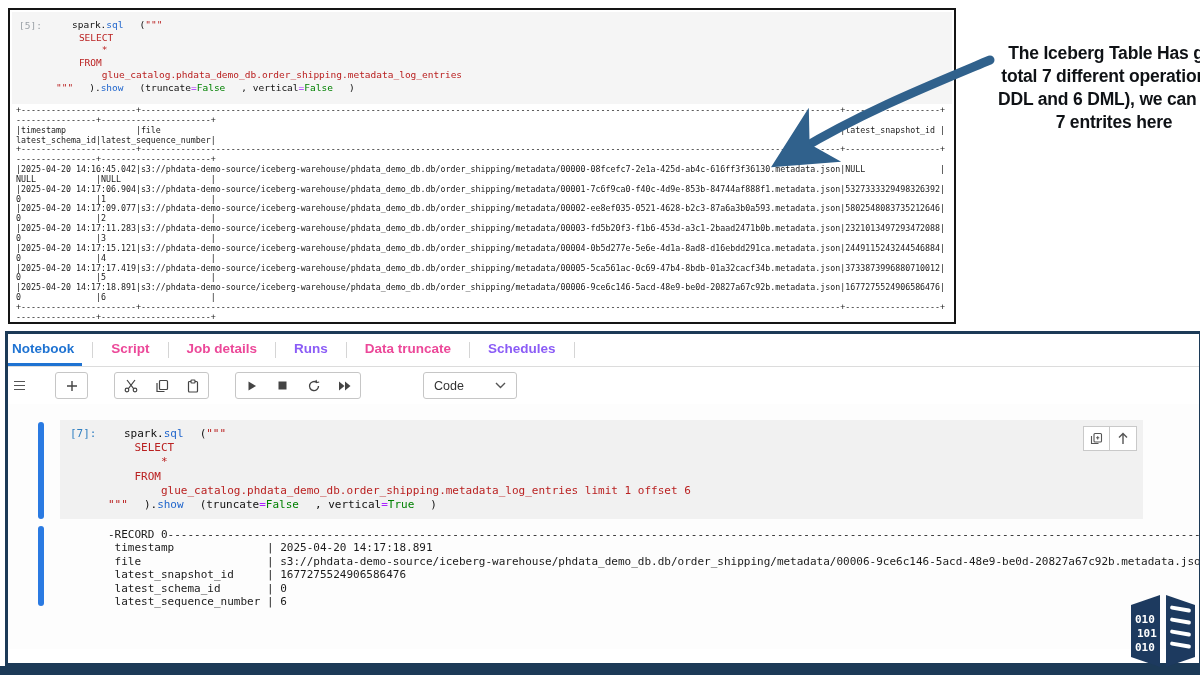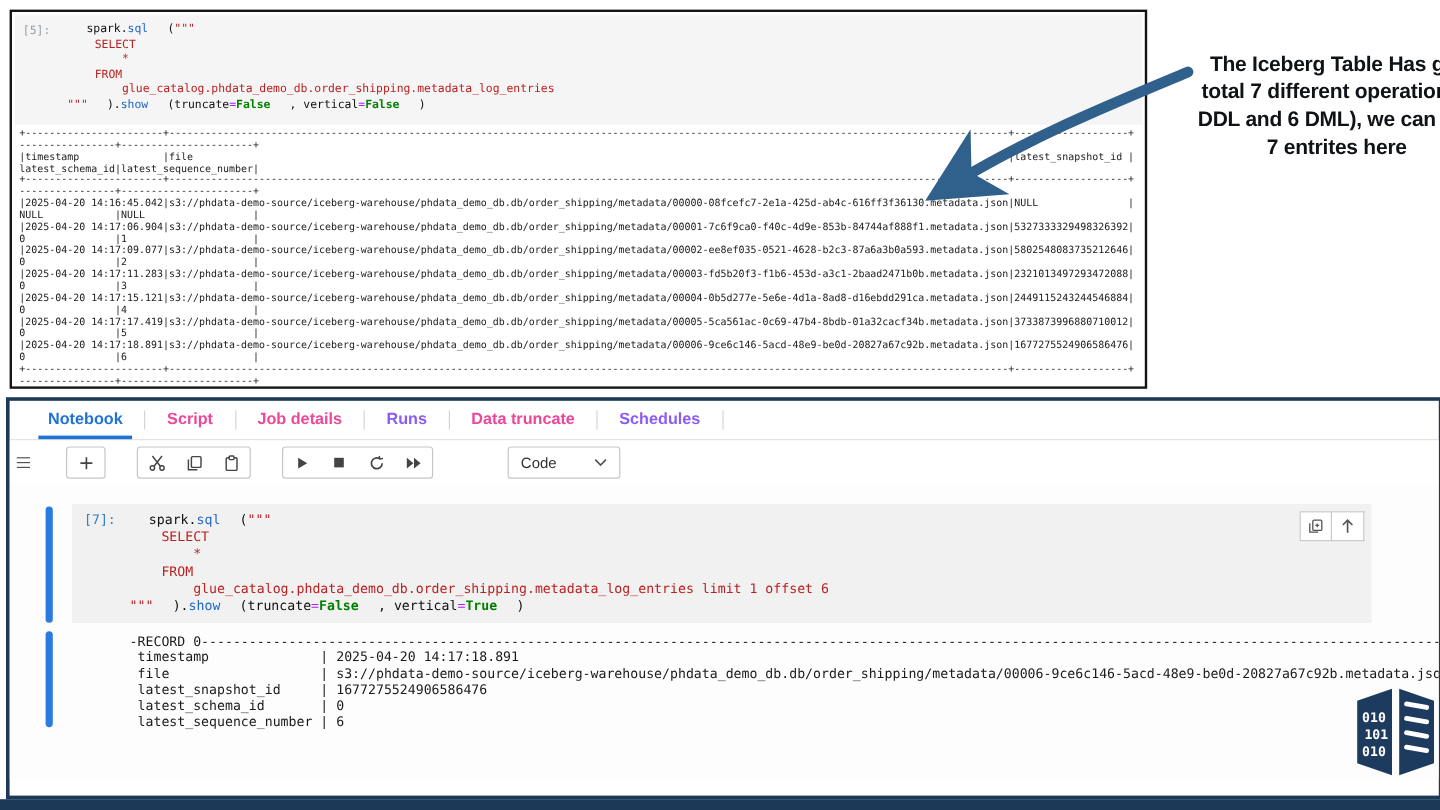--- a/index.html
+++ b/index.html
@@ -10,21 +10,21 @@
   .top-panel { position:absolute; left:8px; top:8px; width:948px; height:316px;
                border:2px solid #151515; background:#fff; overflow:hidden; }
   .top-code { position:absolute; left:2px; top:2px; right:2px; height:92px;
               background:#f5f5f5; padding:7px 8px 0 6px; }
   .top-prompt { position:absolute; left:7px; top:8px; color:#9aa0a6;
                 font:9.5px "DejaVu Sans Mono", monospace; }
   .top-code .code-wrap { margin-left:38px; }
   .code-line { font:9.5px/12.5px "DejaVu Sans Mono", monospace; white-space:pre; color:#111; }
   .cell7 .code-line { font:11px/14.2px "DejaVu Sans Mono", monospace; }
   .t-p { color:#111;margin-left:16px; } .t-f { color:#2166cc; } .t-s { color:#ba2121; }
-  .t-o { color:#aa22ff; } .t-b { color:#008000; font-weight:bold; }
+  .t-o { color:#aa22ff; } .t-b { color:#008000; font-weight:normal; }
   .top-output { position:absolute; left:6px; top:96px; width:186.6ch;
                 font:8.3px/9.85px "DejaVu Sans Mono", monospace; color:#1a1a1a;
                 white-space:pre-wrap; word-break:break-all; }
 
   
   .annotation { position:absolute; left:960px; top:42px; width:236px;
                 font-weight:bold; font-size:17.5px; line-height:1.32; color:#0f1216;
                 text-align:center; letter-spacing:-0.2px;margin-left:36px; }
   .arrow-svg { position:absolute; left:768px; top:44px; }
 
@@ -32,21 +32,21 @@
   .bottom-panel { position:absolute; left:5px; top:331px; width:1197px; height:335px;
                   border:3px solid #1c3a57; background:#fff; overflow:hidden; }
   .nb-header { position:relative; height:47px; background:#fff; }
   .nb-title { position:absolute; left:14px; top:14px; font-size:16px; font-weight:bold; color:#15191e; }
   .edit-icon { position:absolute; left:248px; top:13px; width:18px; height:18px; color:#50555c; cursor:pointer; }
   .hdr-buttons { position:absolute; right:-12px; top:10px; display:flex; gap:10px; }
   .pill { border:2px solid #1f73d2; color:#1f73d2; background:#fff; font-weight:bold;
           font-size:13px; padding:5px 16px; border-radius:18px; white-space:nowrap; cursor:pointer; }
 
   .tab-row { position:relative; height:33px; border-bottom:1px solid #dcdcdc;
-             display:flex; align-items:center; padding-left:28px; }
+             display:flex; align-items:center; padding-left:0; }
   .tab { font-size:13.5px; font-weight:bold; color:#ec4899; padding:0 4px; height:32px;
          line-height:30px; position:relative; cursor:pointer; white-space:nowrap; }
   .tab.active { color:#1f73d2; }
   .tab.active::after { content:""; position:absolute; left:-4px; right:-4px; bottom:0;
                        height:3px; background:#1f73d2; }
   .tab.disabled { color:#8b5cf6; }
   .tab-sep { width:1px; height:16px; background:#d5d5d5; margin:0 14px; }
 
   .toolbar { position:relative; height:37px; display:flex; align-items:center; gap:26px;
              padding-left:6px; background:#fff; }
@@ -71,21 +71,21 @@
   .cell7 .code-wrap { margin-left:48px; }
   .cell-actions { position:absolute; right:62px; top:22px; display:flex; }
   .ca-btn { width:27px; height:25px; border:1px solid #c9c9c9; background:#fff;
             display:flex; align-items:center; justify-content:center; color:#555; cursor:pointer; }
   .ca-btn + .ca-btn { border-left:none; }
   .out7 { position:absolute; left:100px; top:124px; right:0;
           font:11px/13.4px "DejaVu Sans Mono", monospace; color:#1a1a1a;
           white-space:pre; overflow:hidden; }
 
   .navy-bar { position:absolute; left:0; top:666px; width:1200px; height:9px; background:#1c3a57; }
-  .logo { position:absolute; left:1126px; top:570px; }
+  .logo { position:absolute; left:1126px; top:591px; }
   svg { display:block; }
 </style>
 </head>
 <body>
 
 <div class="top-panel">
   <div class="top-code">
     <span class="top-prompt">[5]:</span>
     <div class="code-wrap" id="code5">
         <div class="code-line"><span class="t-p">spark.</span><span class="t-f">sql</span><span class="t-p">(</span><span class="t-s">"""</span></div>

